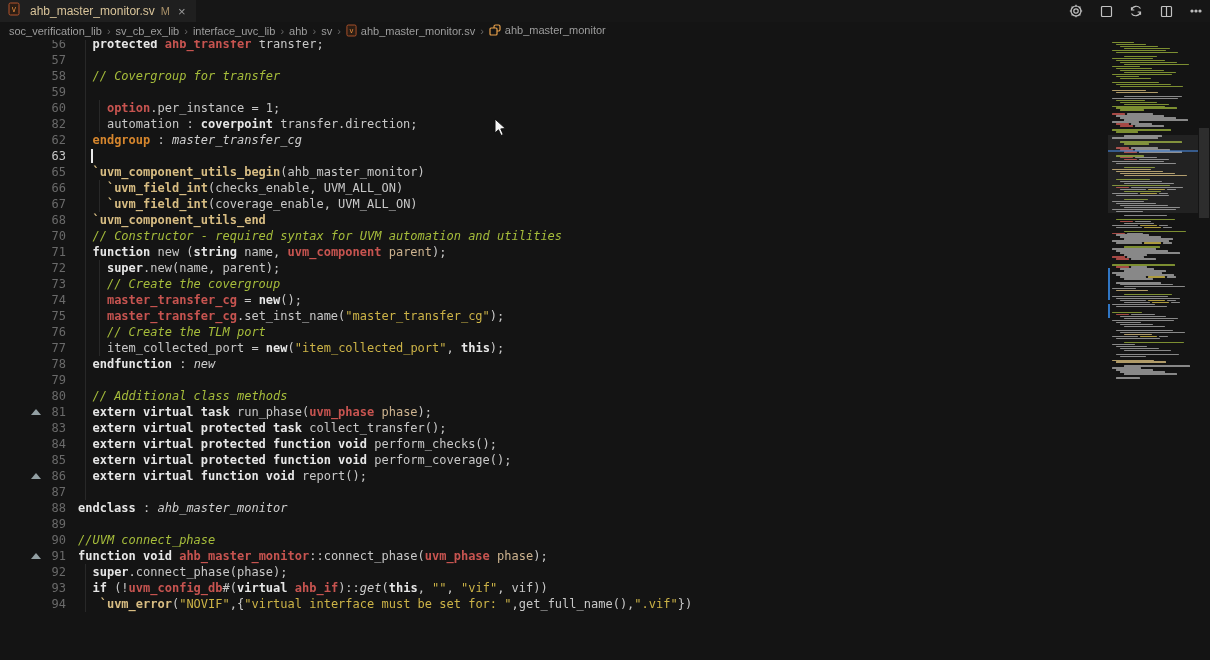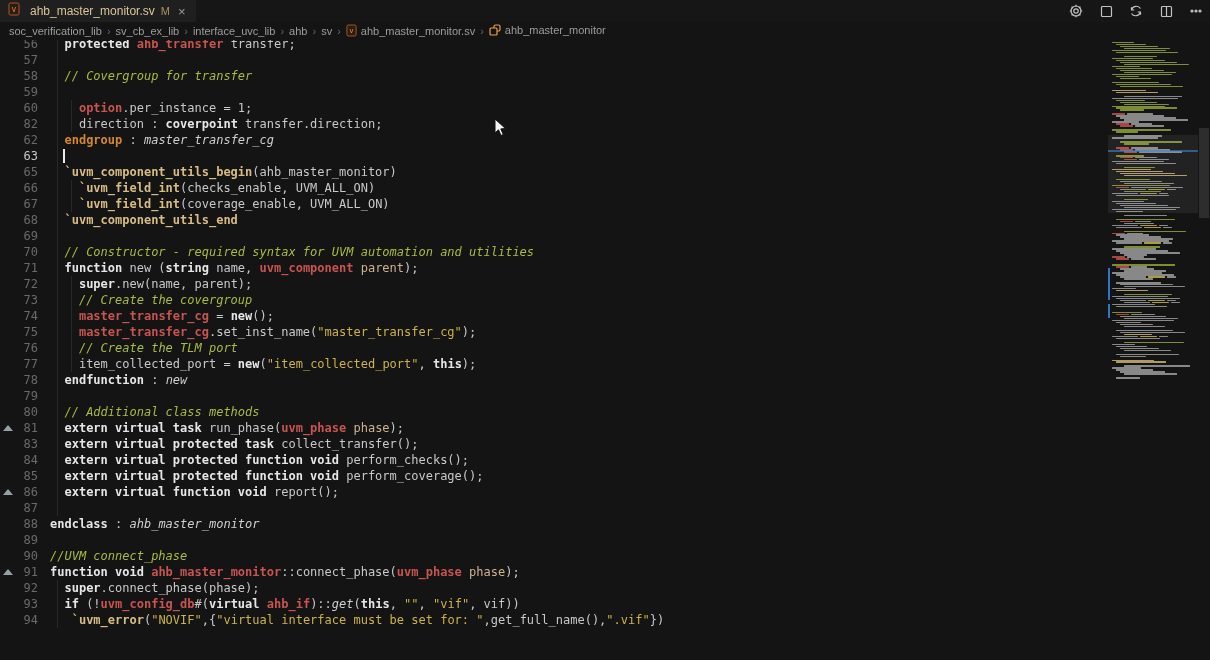--- a/index.html
+++ b/index.html
@@ -16,21 +16,21 @@
   .tbicon svg{stroke:#c2c2c2;fill:none;stroke-width:1.2;}
   
   .breadcrumbs{position:absolute;left:0;top:22px;width:1210px;height:18px;background:#141414;
       display:flex;align-items:center;padding-left:9px;font-size:11px;color:#9d9d9d;box-sizing:border-box;}
   .bc-item{cursor:pointer;white-space:nowrap;}
   .bc-sep{color:#666;margin:0 5px;font-size:11px;}
   .bc-ic{display:inline-block;vertical-align:-2px;margin-right:4px;}
   
   .editor{position:absolute;left:0;top:40px;width:1108px;height:620px;overflow:hidden;background:#141414;}
   .lines{position:absolute;left:0;top:-4px;width:100%;}
-  .row{display:flex;height:16px;font-family:"DejaVu Sans Mono", monospace;font-size:12px;line-height:16px;}
+  .row{display:flex;height:16px;font-family:"DejaVu Sans Mono", monospace;font-size:12px;line-height:16px;padding-left:28px;}
   .gutter{width:50px;flex:none;position:relative;}
   .num{position:absolute;right:12px;top:0;color:#6a6a6a;font-size:12px;}
   .num.active{color:#c8c8c8;}
   .glyph{position:absolute;left:3px;top:5px;width:0;height:0;
       border-left:5px solid transparent;border-right:5px solid transparent;border-bottom:6px solid #93a0a4;}
   .codecell{position:relative;flex:1;white-space:pre;}
   .guide{position:absolute;top:0;bottom:0;width:1px;background:#282828;}
   .tk-kw{color:#e6e6e6;font-weight:bold;}
   .tk-ko{color:#d6862d;font-weight:bold;}
   .tk-ty{color:#c75450;font-weight:bold;}
@@ -160,21 +160,21 @@
         <div class="row">
           <div class="gutter">
             <span class="num">60</span>
           </div>
           <div class="codecell"><span class="guide" style="left: 7px;"></span><span class="guide" style="left: 21px;"></span><span><span class="tk-pl">    </span><span class="tk-ty">option</span><span class="tk-pl">.per_instance = 1;</span></span></div>
         </div>
         <div class="row">
           <div class="gutter">
             <span class="num">82</span>
           </div>
-          <div class="codecell"><span class="guide" style="left: 7px;"></span><span class="guide" style="left: 21px;"></span><span><span class="tk-pl">    </span><span class="tk-pl">direction : </span><span class="tk-kw">coverpoint</span><span class="tk-pl"> transfer.direction;</span></span></div>
+          <div class="codecell"><span class="guide" style="left: 7px;"></span><span class="guide" style="left: 21px;"></span><span><span class="tk-pl">    </span><span class="tk-pl">automation : </span><span class="tk-kw">coverpoint</span><span class="tk-pl"> transfer.direction;</span></span></div>
         </div>
         <div class="row">
           <div class="gutter">
             <span class="num">62</span>
           </div>
           <div class="codecell"><span class="guide" style="left: 7px;"></span><span><span class="tk-pl">  </span><span class="tk-ko">endgroup</span><span class="tk-pl"> : </span><span class="tk-it">master_transfer_cg</span></span></div>
         </div>
         <div class="row">
           <div class="gutter">
             <span class="num active">63</span>
@@ -197,26 +197,20 @@
           <div class="gutter">
             <span class="num">67</span>
           </div>
           <div class="codecell"><span class="guide" style="left: 7px;"></span><span class="guide" style="left: 21px;"></span><span><span class="tk-pl">    </span><span class="tk-mc">`uvm_field_int</span><span class="tk-pl">(coverage_enable, UVM_ALL_ON)</span></span></div>
         </div>
         <div class="row">
           <div class="gutter">
             <span class="num">68</span>
           </div>
           <div class="codecell"><span class="guide" style="left: 7px;"></span><span><span class="tk-pl">  </span><span class="tk-mc">`uvm_component_utils_end</span></span></div>
-        </div>
-        <div class="row">
-          <div class="gutter">
-            <span class="num">69</span>
-          </div>
-          <div class="codecell"><span class="guide" style="left: 7px;"></span><span></span></div>
         </div>
         <div class="row">
           <div class="gutter">
             <span class="num">70</span>
           </div>
           <div class="codecell"><span class="guide" style="left: 7px;"></span><span><span class="tk-pl">  </span><span class="tk-cm">// Constructor - required syntax for UVM automation and utilities</span></span></div>
         </div>
         <div class="row">
           <div class="gutter">
             <span class="num">71</span>

